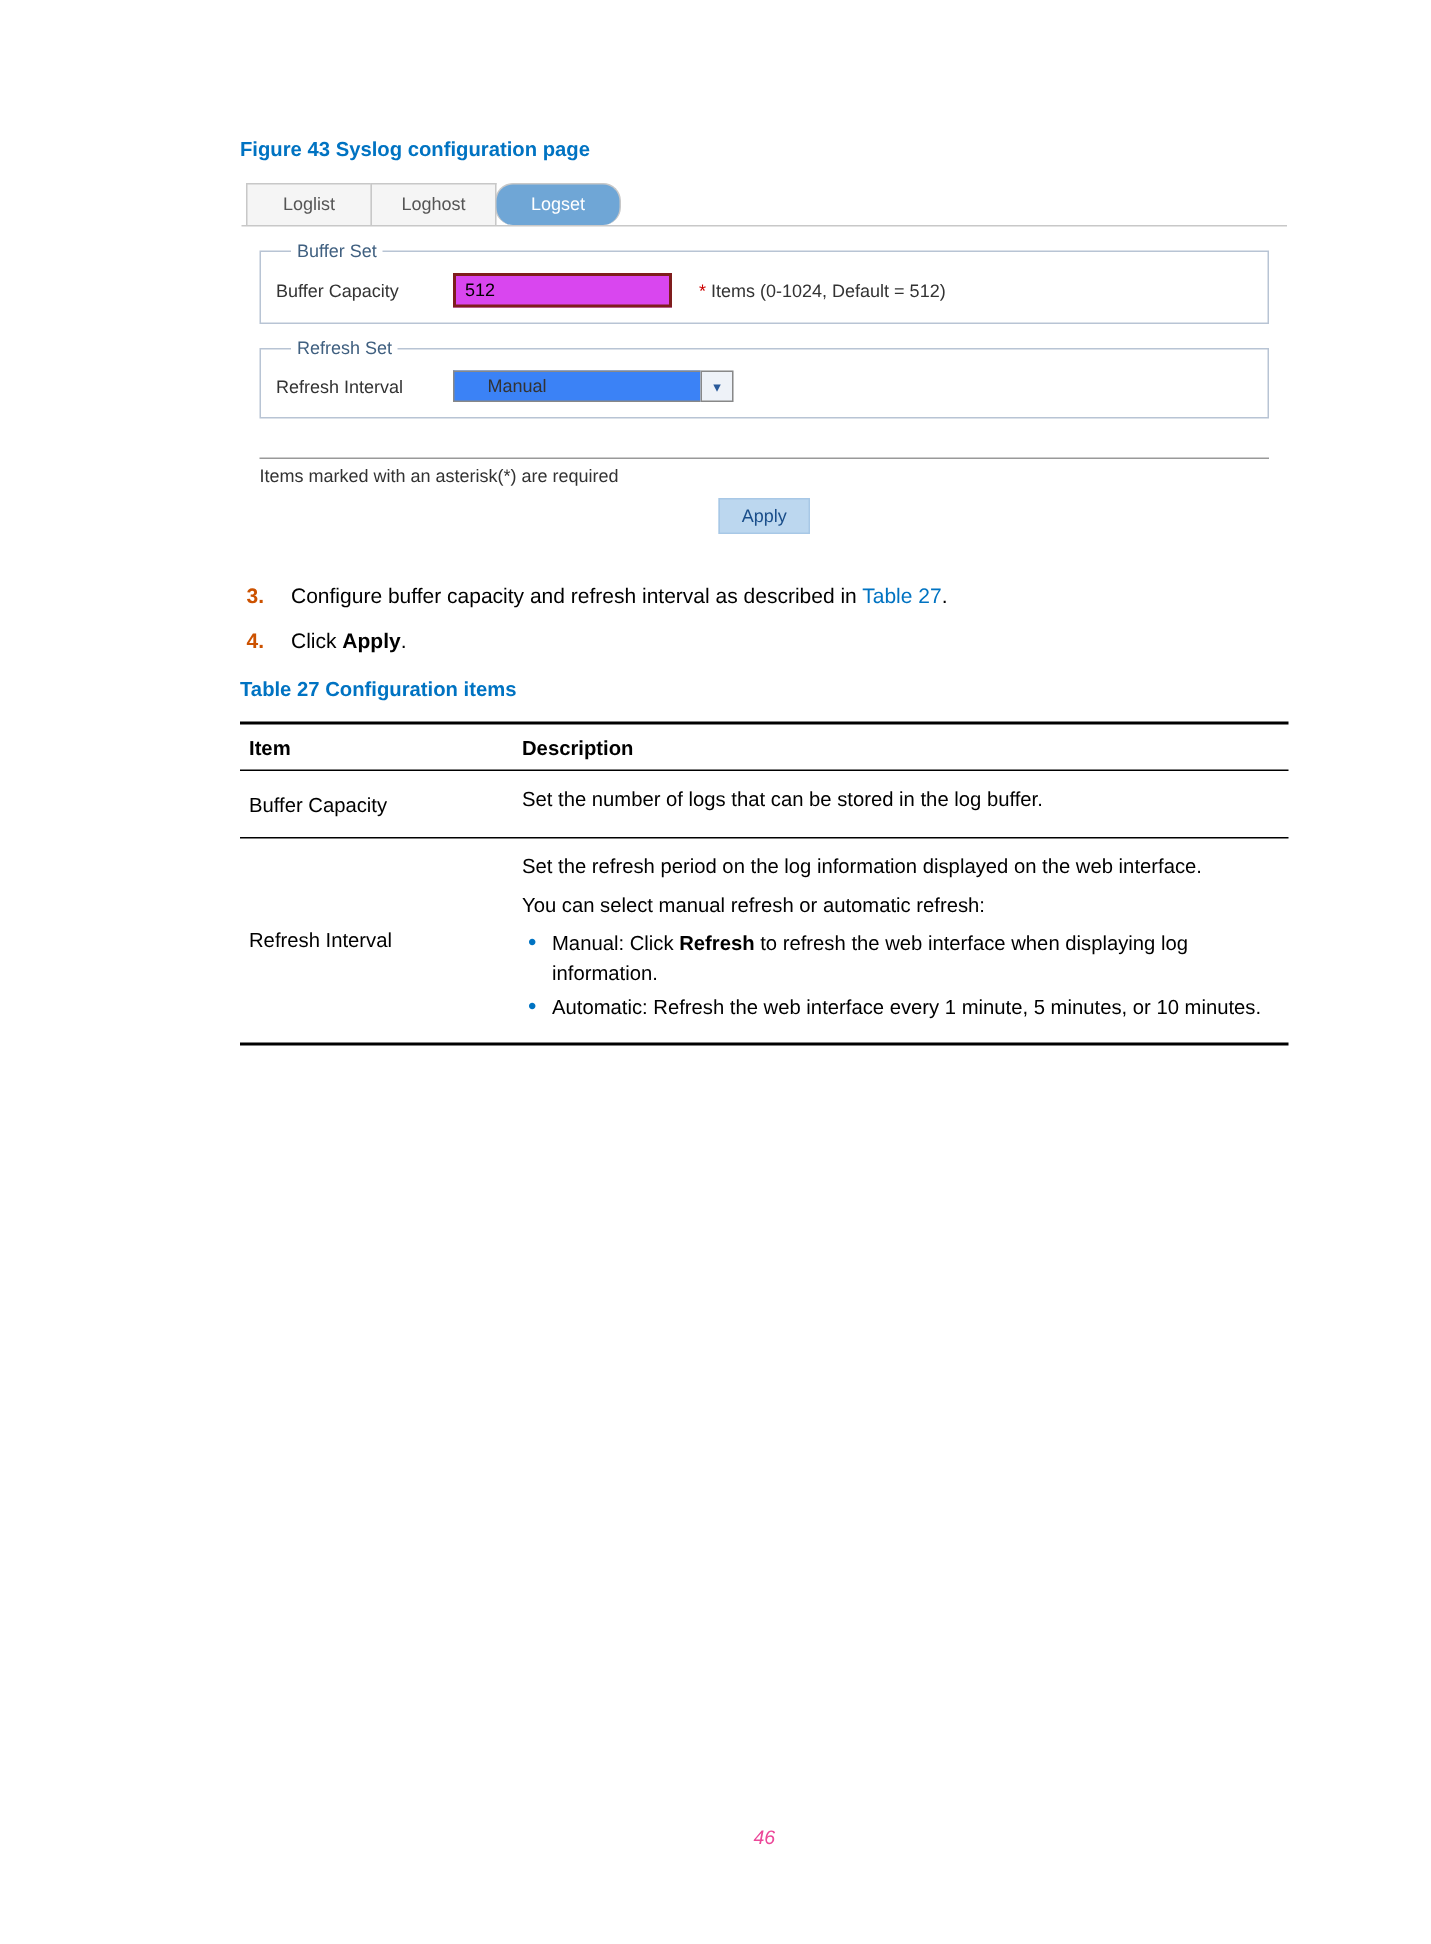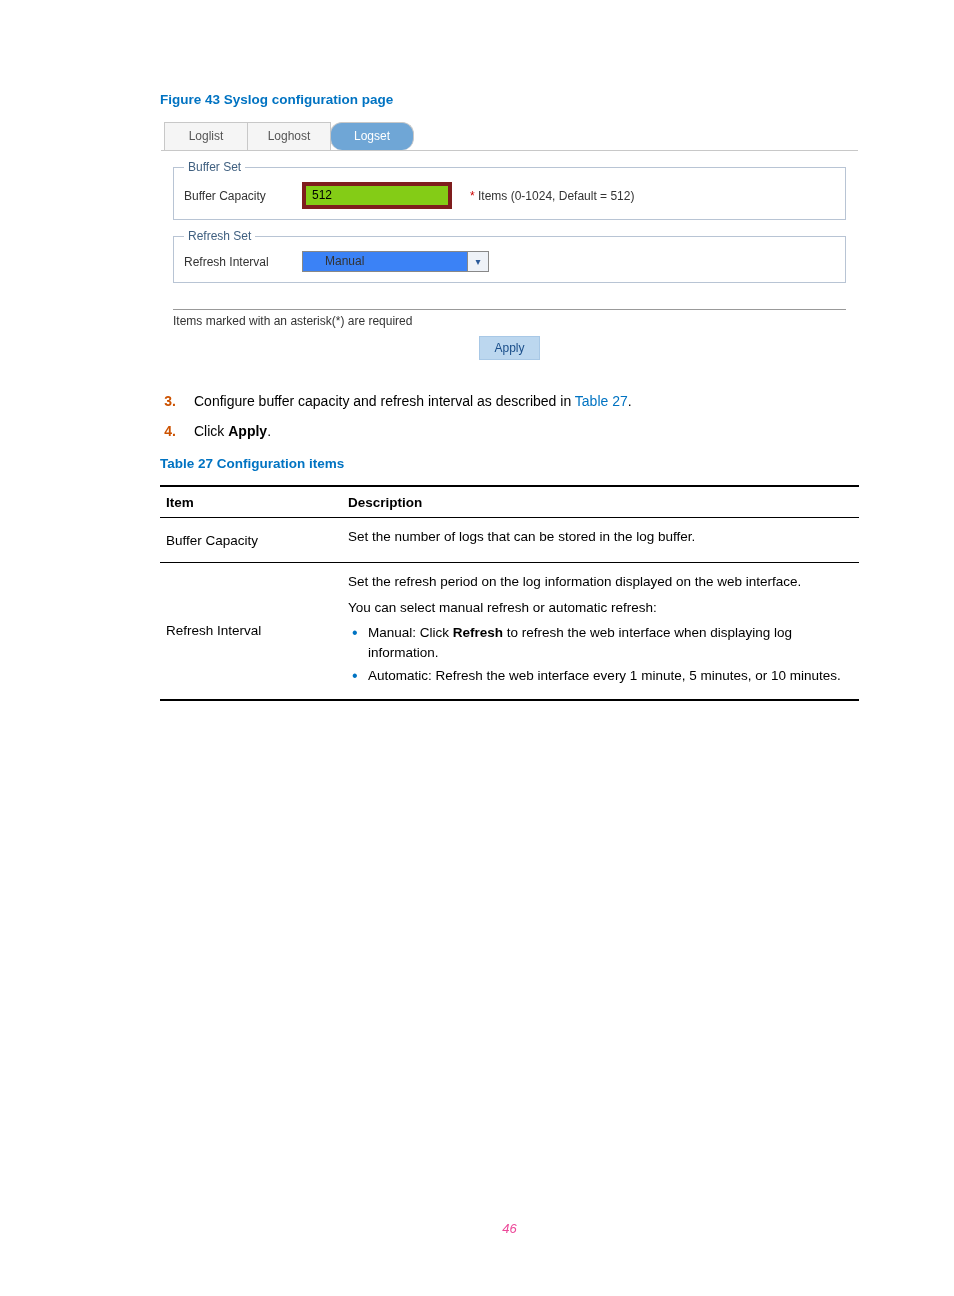--- a/index.html
+++ b/index.html
@@ -51,43 +51,43 @@
   }
   .group {
     margin: 16px 12px 0 12px;
     border: 1px solid #b8c4d4;
     position: relative;
     padding: 14px 10px 10px 10px;
   }
   .group-legend {
     position: absolute;
     top: -8px;
-    left: 10px;
+    left: 20px;
     background: #fff;
     padding: 0 4px;
     color: #406080;
     font-size: 12px;
   }
   .row {
     display: flex;
     align-items: center;
     gap: 18px;
   }
   .row-label {
     width: 100px;
     color: #333;
   }
   .input {
-    border: 4px solid #7f1d1d;
+    border: 2px solid #7f1d1d;
     padding: 2px 6px;
     width: 130px;
     height: 15px;
     font-size: 12px;
     color: #000;
-    background: #84cc16;
+    background: #d946ef;
   }
   .req-note { color: #333; font-size: 12px; }
   .req-note .star { color: #cc0000; }
   .select {
     display: flex;
     align-items: stretch;
   }
   .select .sel-text {
     border: 1px solid #888;
     padding: 2px 22px;

